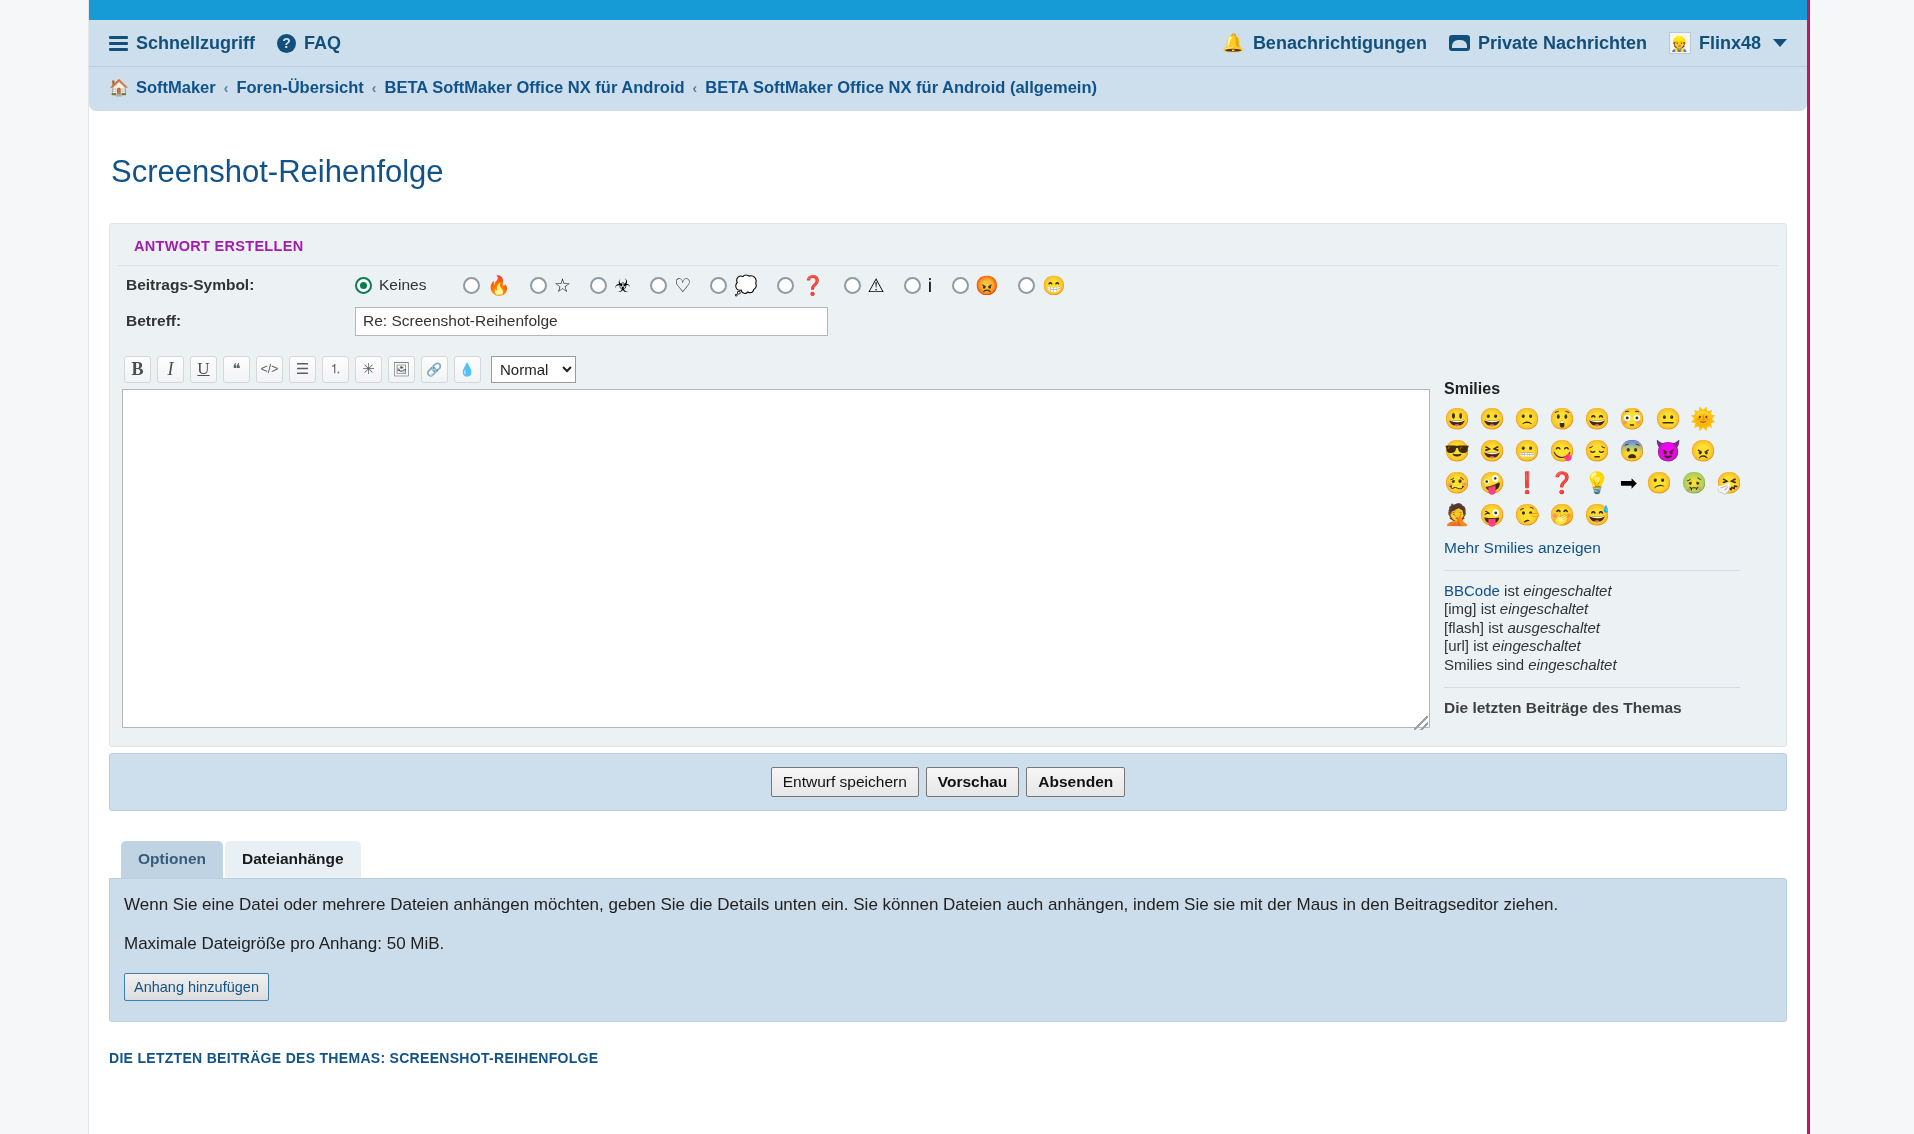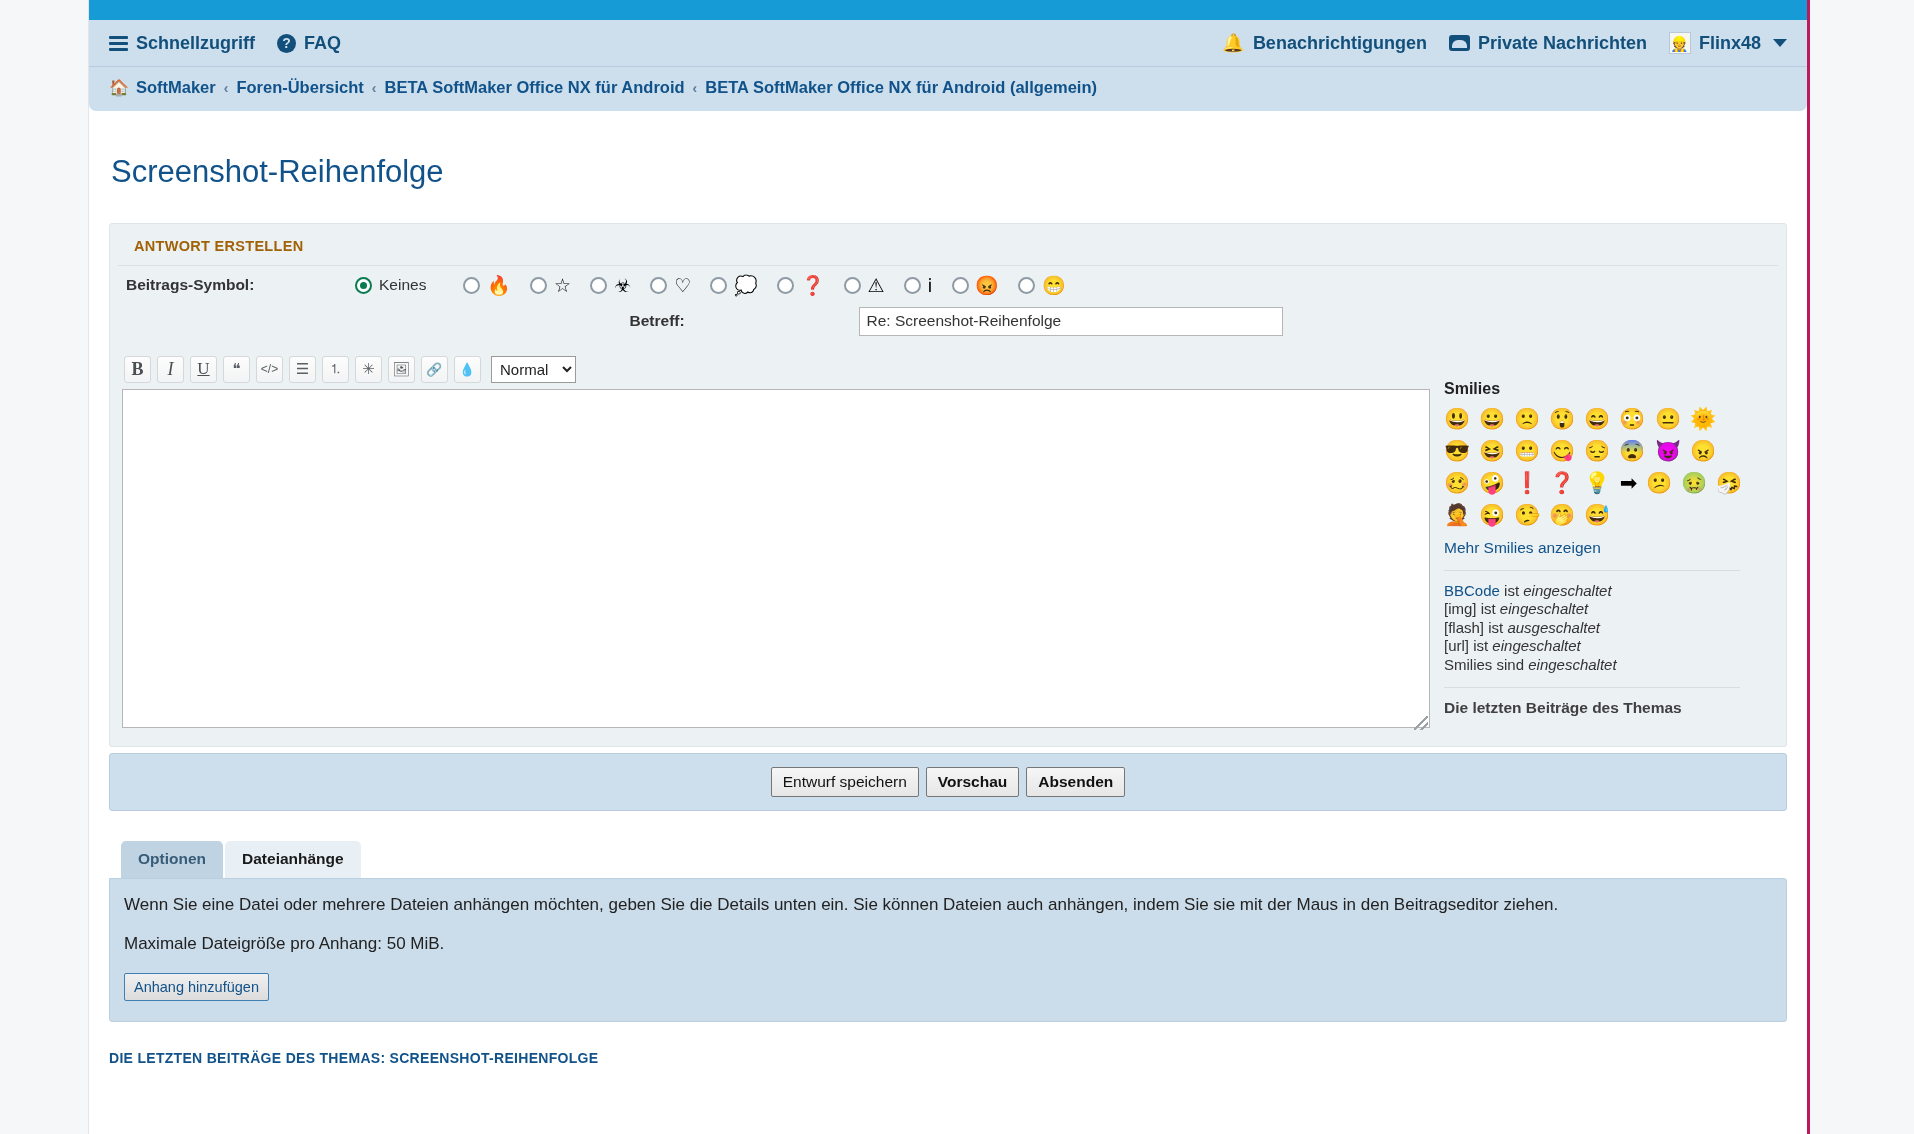--- a/index.html
+++ b/index.html
@@ -100,21 +100,21 @@
     padding: 22px 22px 12px 22px;
   }
   
   .panel {
     margin: 0 20px;
     background: #ecf1f4;
     border: 1px solid #dfe4e8;
     border-radius: 3px;
   }
   .panel-title {
-    color: #a16207;
+    color: #a21caf;
     font-weight: bold;
     font-size: 14.5px;
     letter-spacing: .3px;
     padding: 14px 16px 11px 16px;
     border-bottom: 1px solid #dbe1e6;
     margin: 0 8px;
   }
   .form-row { display: flex; align-items: center; padding: 10px 0 0 0; }
   .form-label {
     width: 245px;
@@ -131,23 +131,23 @@
   }
   .radio.checked { border-color: #0a7a4f; }
   .radio.checked:after {
     content:""; position:absolute; left:3px; top:3px; width:7px; height:7px;
     border-radius:50%; background:#0a7a4f;
   }
   .radio-group { display: flex; align-items: center; margin-right: 11px; }
   .radio-label { font-size: 15.5px; color:#333; margin-right: 18px; }
   .posticon { font-size: 19px; line-height: 1; }
   
-  .subject-row { display:flex; align-items:center; padding: 12px 0 16px 0; justify-content: center; }
+  .subject-row { display:flex; align-items:center; padding: 12px 0 16px 0; }
   .subject-input {
-    width: 424px; height: 29px;
+    width: 473px; height: 29px;
     border: 1px solid #b6b6b6;
     background: #fff;
     font-size: 15.5px;
     color: #333;
     padding: 3px 7px;
     font-family: "Liberation Sans", sans-serif;
   }
   
   .editor-area { display: flex; padding: 0 12px 14px 12px; gap: 14px; }
   .editor-main { flex: 1; }

